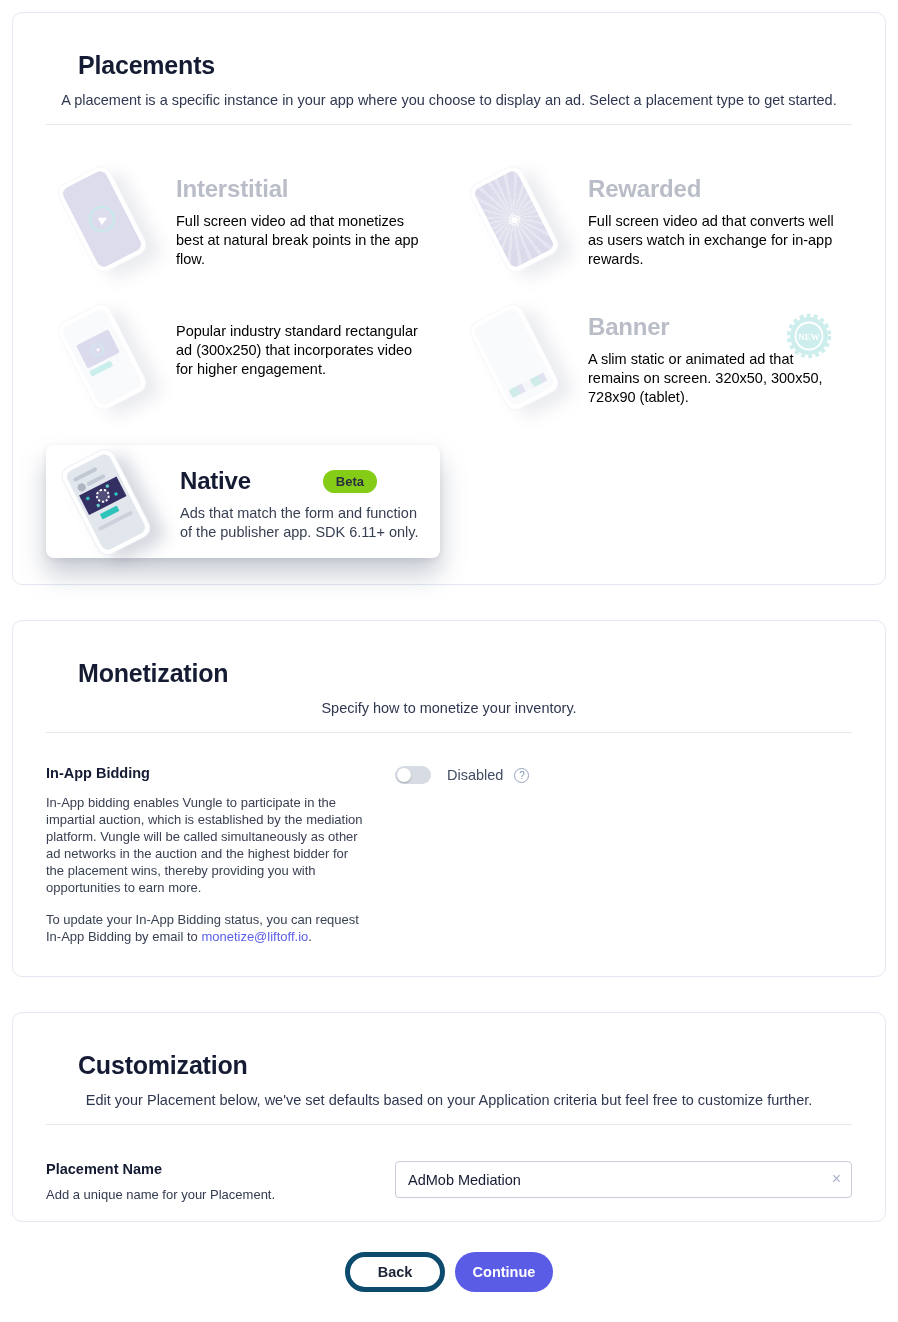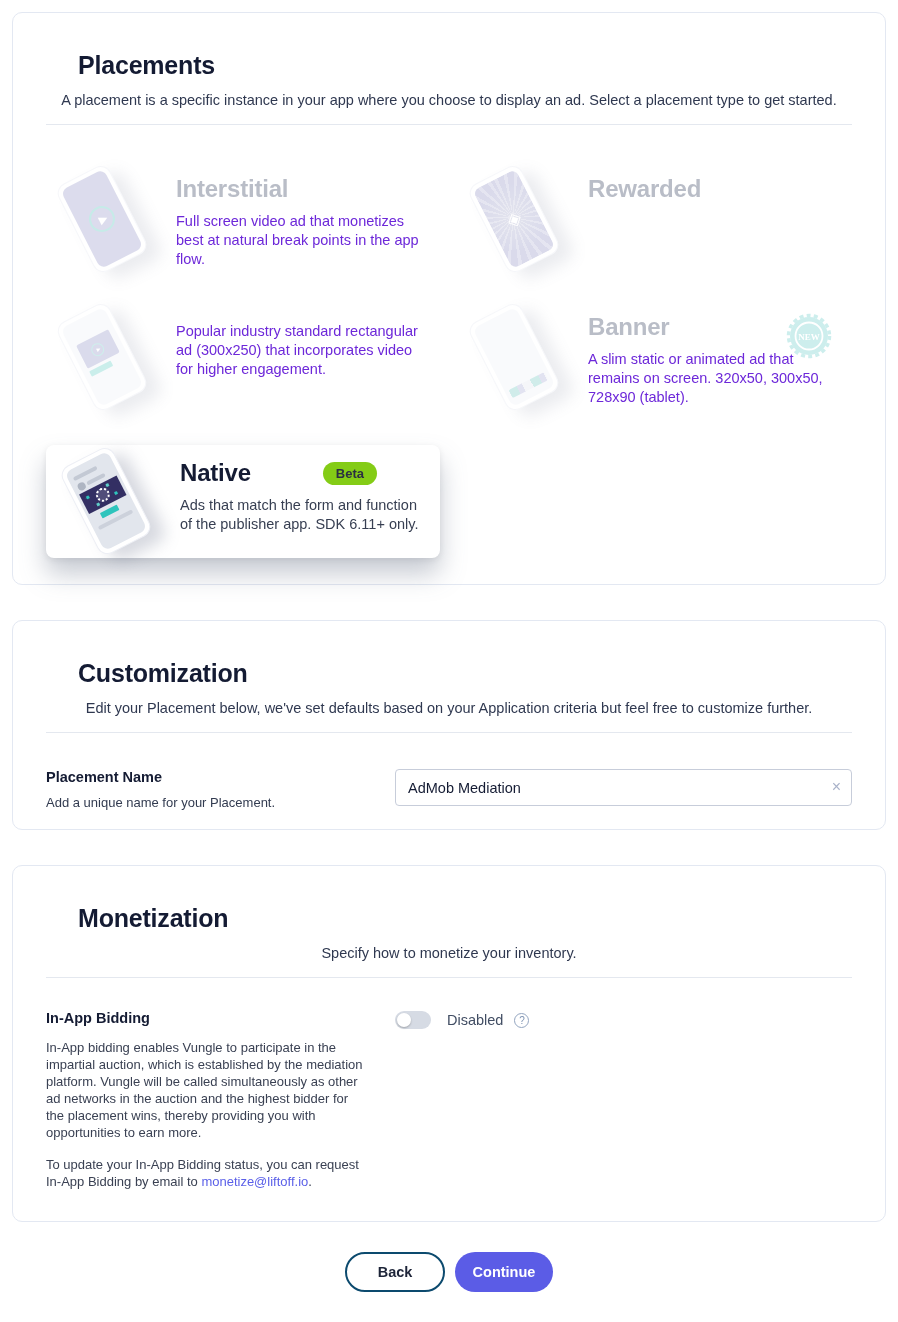--- a/index.html
+++ b/index.html
@@ -38,21 +38,21 @@
     column-gap: 18px;
     row-gap: 38px;
   }
   .ptype { display: flex; align-items: flex-start; position: relative; cursor: pointer; }
   .phone-wrap { width: 112px; min-width:112px; height: 100px; margin-right: 18px;
     display:flex; align-items:center; justify-content:center; }
   .ptext { padding-top: 6px; }
   .ptitle { font-size: 24px; font-weight: 800; letter-spacing: -0.2px; }
   .pdesc { font-size: 14.5px; line-height: 19px; margin-top: 9px; max-width: 255px; }
   .faded .ptitle { color: #b9bdc7; }
-  .faded .pdesc  { color: #6d28d9; }
+  .faded .pdesc  { color: #000000; }
   .faded .phone-wrap { opacity: 0.5; }
 
   
   .phone {
     width: 58px; height: 98px; background: #fff;
     border: 1px solid #edeff5; border-radius: 11px;
     box-shadow: 10px 12px 16px rgba(110,120,145,.28);
     transform: rotate(-27deg);
     padding: 4px; position: relative;
   }
@@ -97,21 +97,21 @@
   .shutter { width:14px; height:14px; border:2px dotted #fff; border-radius:50%; background:rgba(255,255,255,.15); }
   .native-btn { position:absolute; top:59%; left:28%; width:38%; height:6px; background:#2ec4bc; border-radius:1px; }
   .nb-line3 { position:absolute; top:72%; left:10%; width:80%; height:4px; background:#ccd1db; border-radius:2px; }
 
   
   .native-card {
     grid-column: 1;
     background:#fff; border-radius:8px;
     box-shadow: 0 16px 26px rgba(95,105,130,.35), 0 2px 6px rgba(0,0,0,.08);
     padding: 8px 14px 8px 4px;
-    display:flex; 
+    display:flex; align-items:center;
     height: 113px;
   }
   .native-card .phone-wrap { height: 96px; }
   .native-head { display:flex; align-items:center; }
   .native-card .ptitle { color:#141b33; }
   .native-card .pdesc { color:#373f52; max-width: 258px; }
   .beta-badge {
     margin-left: 72px;
     background: #84cc16; color:#2a2f42;
     font-size: 13px; font-weight: 700;
@@ -154,21 +154,21 @@
     margin-left: 11px; width: 15px; height: 15px;
     border: 1.2px solid #93a5c0; border-radius: 50%;
     font-size: 10px; color: #7e93b3;
     display:flex; align-items:center; justify-content:center; cursor: pointer;
   }
 
   
   .footer { margin-top: 30px; display:flex; justify-content:center; gap: 10px; }
   .btn { height: 40px; border-radius: 20px; font-size: 14.5px; font-weight: 700;
     font-family:"Liberation Sans",sans-serif; cursor: pointer; }
-  .btn-back { width: 100px; background:#fff; border: 2px solid #0c4a6e; color:#1d2438; }
+  .btn-back { width: 100px; background:#fff; border: 5px solid #0c4a6e; color:#1d2438; }
   .btn-continue { width: 98px; background:#5b5ce6; border: none; color:#fff; }
 </style>
 </head>
 <body>
 
 <div class="page">
 
   <section class="card card-1">
     <h1>Placements</h1>
     <div class="subtitle">A placement is a specific instance in your app where you choose to display an ad. Select a placement type to get started.</div>
@@ -195,20 +195,21 @@
       <div class="ptype faded">
         <div class="phone-wrap">
           <div class="phone ph-rewarded">
               <div class="screen">
             <span class="gem-glyph">◈</span>
           </div>
             </div>
         </div>
         <div class="ptext">
           <div class="ptitle">Rewarded</div>
+          <div class="pdesc">Full screen video ad that converts well as users watch in exchange for in-app rewards.</div>
         </div>
       </div>
 
       <div class="ptype faded">
         <div class="phone-wrap">
           <div class="phone ph-mrec">
               <div class="screen">
             <div class="mrec-ad">
                   <span class="mrec-ring">
                     <span class="mrec-play">▶</span>
@@ -265,37 +266,20 @@
             <div class="ptitle">Native</div>
             <span class="beta-badge">Beta</span>
           </div>
           <div class="pdesc">Ads that match the form and function of the publisher app. SDK 6.11+ only.</div>
         </div>
       </div>
 
     </div>
   </section>
 
-  <section class="card card-2">
-    <h1>Customization</h1>
-    <div class="subtitle">Edit your Placement below, we've set defaults based on your Application criteria but feel free to customize further.</div>
-    <div class="divider"></div>
-
-    <div class="field-row">
-      <div class="field-label-col">
-        <div class="field-label">Placement Name</div>
-        <div class="field-helper">Add a unique name for your Placement.</div>
-      </div>
-      <div class="field-input-col">
-        <input class="text-input" type="text" value="AdMob Mediation" style="">
-        <span class="clear-x">×</span>
-      </div>
-    </div>
-  </section>
-
   <section class="card card-3">
     <h1>Monetization</h1>
     <div class="subtitle">Specify how to monetize your inventory.</div>
     <div class="divider"></div>
 
     <div class="bidding-row">
       <div class="bidding-left">
         <div class="bidding-title">In-App Bidding</div>
         <div class="bidding-desc">In-App bidding enables Vungle to participate in the impartial auction, which is established by the mediation platform. Vungle will be called simultaneously as other ad networks in the auction and the highest bidder for the placement wins, thereby providing you with opportunities to earn more.</div>
         <div class="bidding-desc2"><span>To update your In-App Bidding status, you can request In-App Bidding by email to </span><a class="email-link">monetize@liftoff.io</a><span>.</span></div>
@@ -303,18 +287,35 @@
       <div class="bidding-right">
         <div class="toggle">
             <div class="knob"></div>
           </div>
         <span class="toggle-status">Disabled</span>
         <span class="help-icon">?</span>
       </div>
     </div>
   </section>
 
+  <section class="card card-2">
+    <h1>Customization</h1>
+    <div class="subtitle">Edit your Placement below, we've set defaults based on your Application criteria but feel free to customize further.</div>
+    <div class="divider"></div>
+
+    <div class="field-row">
+      <div class="field-label-col">
+        <div class="field-label">Placement Name</div>
+        <div class="field-helper">Add a unique name for your Placement.</div>
+      </div>
+      <div class="field-input-col">
+        <input class="text-input" type="text" value="AdMob Mediation" style="">
+        <span class="clear-x">×</span>
+      </div>
+    </div>
+  </section>
+
   <div class="footer">
     <button class="btn btn-back">Back</button>
     <button class="btn btn-continue">Continue</button>
   </div>
 
 </div>
 
 </body></html>

